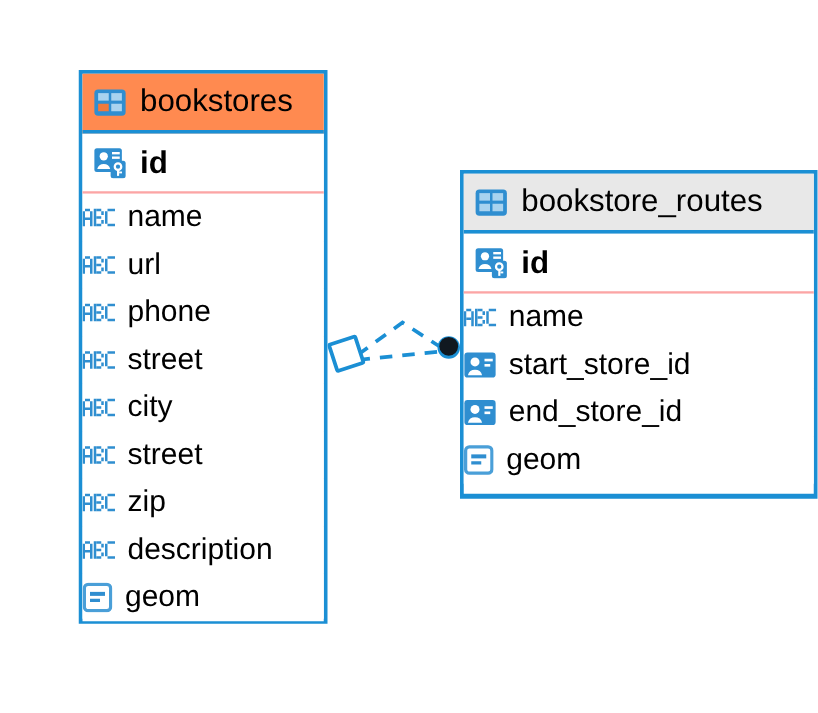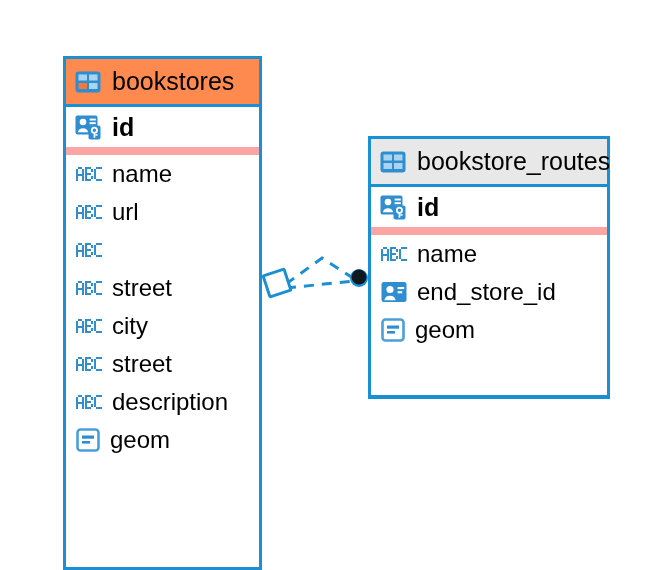--- a/index.html
+++ b/index.html
@@ -26,26 +26,26 @@
     position: absolute;
     box-sizing: border-box;
     background: #ffffff;
     border: 3px solid #1b8fd4;
     border-bottom-width: 4px;
   }
   #entity-bookstores {
     left: 63px;
     top: 56px;
     width: 199px;
-    height: 515px;
+    height: 443px;
   }
   #entity-bookstore-routes {
     left: 368px;
     top: 136px;
-    width: 242px;
+    width: 286px;
     height: 263px;
   }
 
   .entity-header {
     display: flex;
     align-items: center;
     box-sizing: border-box;
     height: 48px;
     padding-left: 9px;
     border-bottom: 3px solid #1b8fd4;
@@ -59,37 +59,36 @@
     white-space: nowrap;
     line-height: 1;
   }
 
   .pk-row {
     display: flex;
     align-items: center;
     box-sizing: border-box;
     height: 48px;
     padding-left: 9px;
-    border-bottom: 8px solid #fca5a5;
+    border-bottom: 2px solid #fca5a5;
     background: #ffffff;
   }
   .pk-row .label {
     font-size: 25px;
     font-weight: bold;
     color: #000000;
     margin-left: 11px;
     line-height: 1;
   }
 
   .field-row {
     display: flex;
     align-items: center;
     box-sizing: border-box;
     height: 38px;
-    padding-left: 10px;
     background: #ffffff;
   }
   .field-row .label {
     font-size: 24px;
     color: #000000;
     margin-left: 10px;
     line-height: 1;
     white-space: nowrap;
   }
   #entity-bookstore-routes .field-row { height: 38px; }
@@ -228,20 +227,21 @@
             <rect x="15" y="4" width="2" height="3"></rect>
               <rect x="11" y="8" width="4" height="2"></rect>
             <rect x="15" y="11" width="2" height="3"></rect>
               <rect x="11" y="14" width="4" height="2"></rect>
             <rect x="20" y="2" width="6" height="2"></rect>
               <rect x="18" y="4" width="2" height="10"></rect>
             <rect x="20" y="14" width="6" height="2"></rect>
           </g>
         </svg>
       </span>
+      <span class="label">phone</span>
     </div>
 
     <div class="field-row">
       <span class="icon icon-abc">
         <svg viewBox="0 0 26 18" width="26" height="18" xmlns="http://www.w3.org/2000/svg">
           <g fill="#2f8ed0">
             <rect x="0" y="4" width="2" height="12"></rect>
               <rect x="2" y="2" width="4" height="2"></rect>
             <rect x="6" y="4" width="2" height="12"></rect>
               <rect x="2" y="9" width="4" height="2"></rect>
@@ -300,20 +300,42 @@
             <rect x="20" y="2" width="6" height="2"></rect>
               <rect x="18" y="4" width="2" height="10"></rect>
             <rect x="20" y="14" width="6" height="2"></rect>
           </g>
         </svg>
       </span>
       <span class="label">street</span>
     </div>
 
 
+    <div class="field-row">
+      <span class="icon icon-abc">
+        <svg viewBox="0 0 26 18" width="26" height="18" xmlns="http://www.w3.org/2000/svg">
+          <g fill="#2f8ed0">
+            <rect x="0" y="4" width="2" height="12"></rect>
+              <rect x="2" y="2" width="4" height="2"></rect>
+            <rect x="6" y="4" width="2" height="12"></rect>
+              <rect x="2" y="9" width="4" height="2"></rect>
+            <rect x="9" y="2" width="2" height="14"></rect>
+              <rect x="11" y="2" width="4" height="2"></rect>
+            <rect x="15" y="4" width="2" height="3"></rect>
+              <rect x="11" y="8" width="4" height="2"></rect>
+            <rect x="15" y="11" width="2" height="3"></rect>
+              <rect x="11" y="14" width="4" height="2"></rect>
+            <rect x="20" y="2" width="6" height="2"></rect>
+              <rect x="18" y="4" width="2" height="10"></rect>
+            <rect x="20" y="14" width="6" height="2"></rect>
+          </g>
+        </svg>
+      </span>
+      <span class="label">zip</span>
+    </div>
 
     <div class="field-row">
       <span class="icon icon-abc">
         <svg viewBox="0 0 26 18" width="26" height="18" xmlns="http://www.w3.org/2000/svg">
           <g fill="#2f8ed0">
             <rect x="0" y="4" width="2" height="12"></rect>
               <rect x="2" y="2" width="4" height="2"></rect>
             <rect x="6" y="4" width="2" height="12"></rect>
               <rect x="2" y="9" width="4" height="2"></rect>
             <rect x="9" y="2" width="2" height="14"></rect>
@@ -392,31 +414,43 @@
               <rect x="11" y="14" width="4" height="2"></rect>
             <rect x="20" y="2" width="6" height="2"></rect>
               <rect x="18" y="4" width="2" height="10"></rect>
             <rect x="20" y="14" width="6" height="2"></rect>
           </g>
         </svg>
       </span>
       <span class="label">name</span>
     </div>
 
-
     <div class="field-row">
       <span class="icon icon-fk">
         <svg viewBox="0 0 26 26" width="26" height="26" xmlns="http://www.w3.org/2000/svg">
           <rect x="0.5" y="3" width="25" height="20" rx="2.5" fill="#2f8ed0"></rect>
           <circle cx="9" cy="10.5" r="3.6" fill="#ffffff"></circle>
           <path d="M3.3 21.2a5.9 5.9 0 0 1 11.4 0z" fill="#ffffff"></path>
           <rect x="16.6" y="8" width="6.6" height="2.1" fill="#ffffff"></rect>
           <rect x="16.6" y="12.2" width="4.6" height="2.1" fill="#ffffff"></rect>
         </svg>
       </span>
+      <span class="label">start_store_id</span>
+    </div>
+
+    <div class="field-row">
+      <span class="icon icon-fk">
+        <svg viewBox="0 0 26 26" width="26" height="26" xmlns="http://www.w3.org/2000/svg">
+          <rect x="0.5" y="3" width="25" height="20" rx="2.5" fill="#2f8ed0"></rect>
+          <circle cx="9" cy="10.5" r="3.6" fill="#ffffff"></circle>
+          <path d="M3.3 21.2a5.9 5.9 0 0 1 11.4 0z" fill="#ffffff"></path>
+          <rect x="16.6" y="8" width="6.6" height="2.1" fill="#ffffff"></rect>
+          <rect x="16.6" y="12.2" width="4.6" height="2.1" fill="#ffffff"></rect>
+        </svg>
+      </span>
       <span class="label">end_store_id</span>
     </div>
 
     <div class="field-row">
       <span class="icon icon-geom">
         <svg viewBox="0 0 24 24" width="24" height="24" xmlns="http://www.w3.org/2000/svg">
           <rect x="1.5" y="1.5" width="21" height="21" rx="3" fill="#ffffff" stroke="#4a9fd8" stroke-width="2.6"></rect>
           <rect x="6" y="7.5" width="12" height="3.2" fill="#2f8ed0"></rect>
           <rect x="6" y="13" width="8" height="2.6" fill="#2f8ed0"></rect>
         </svg>

